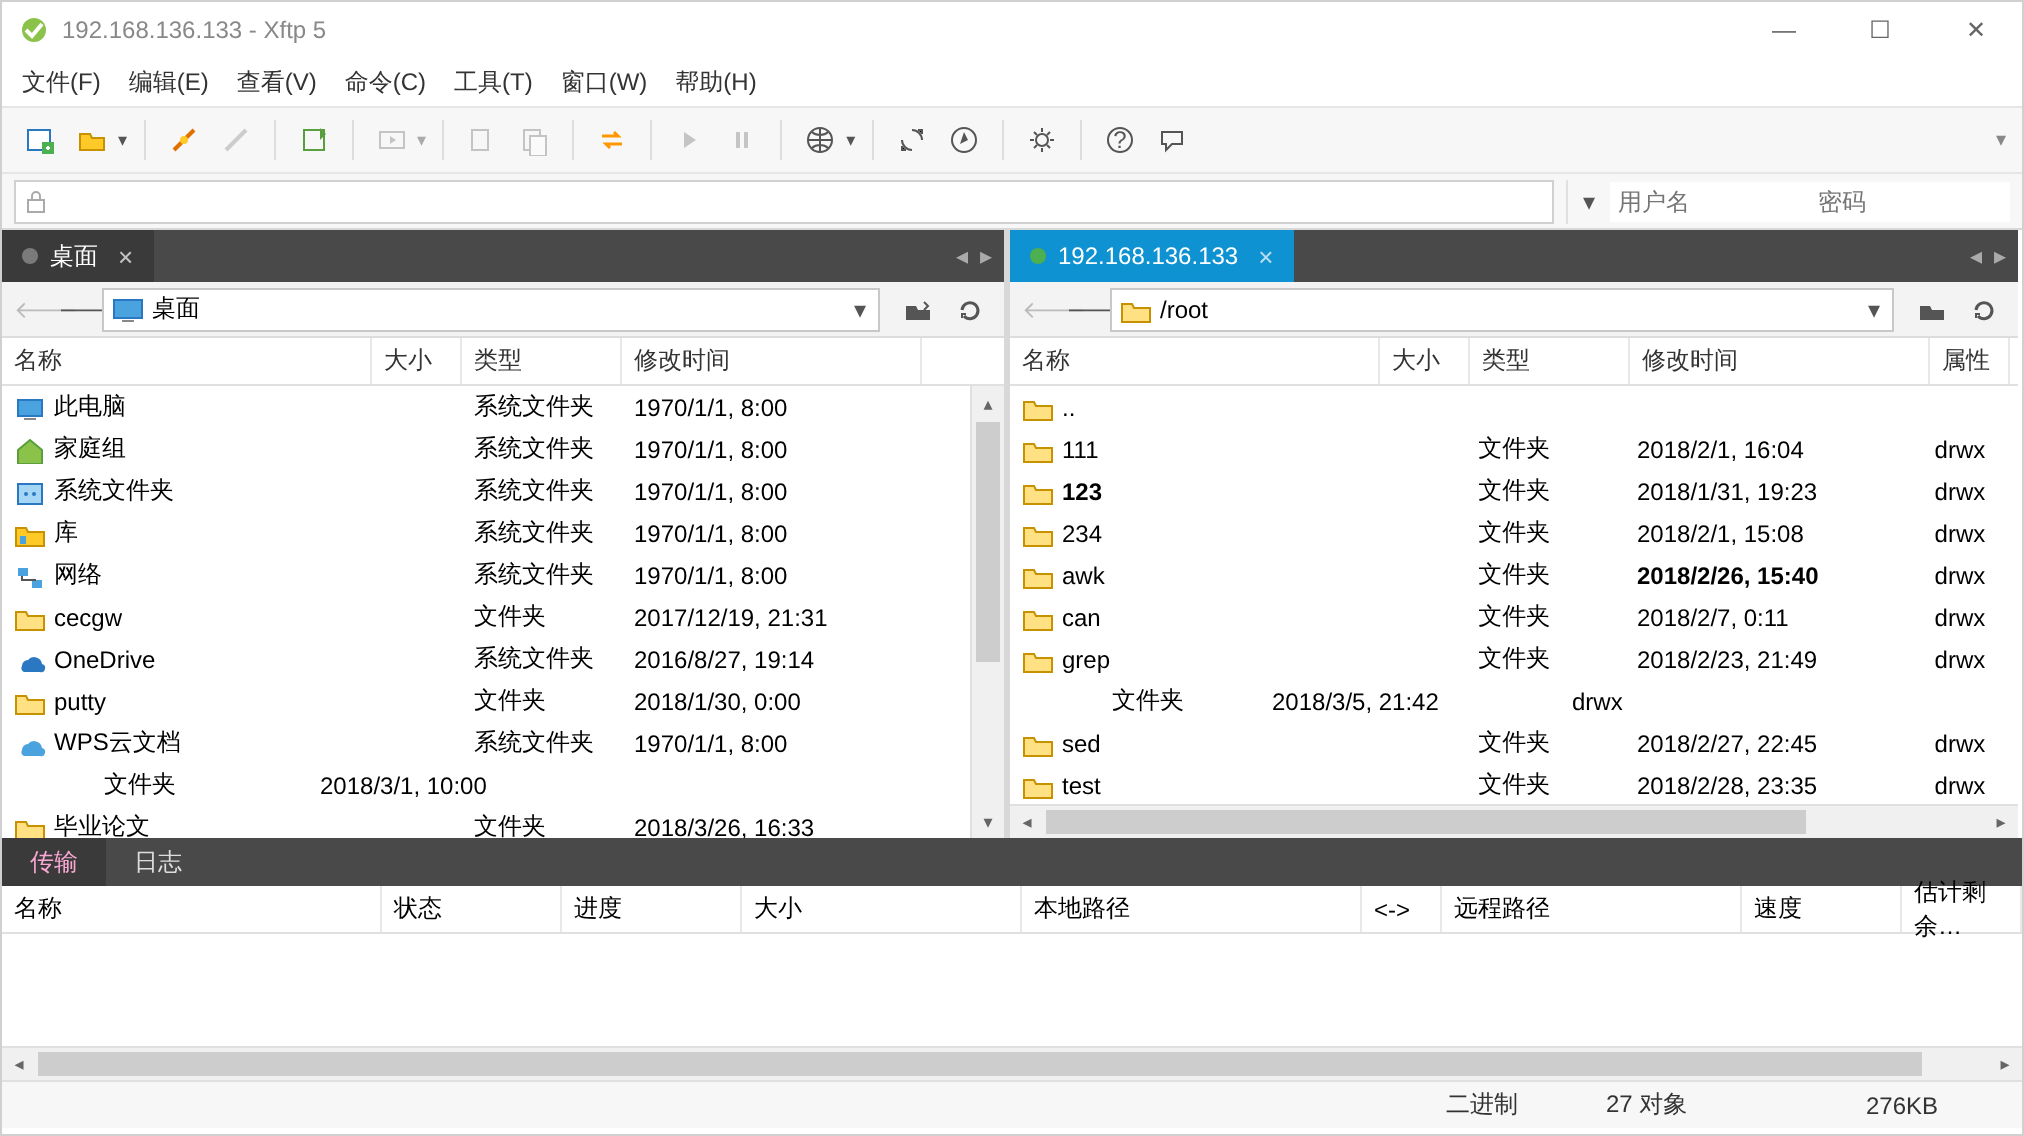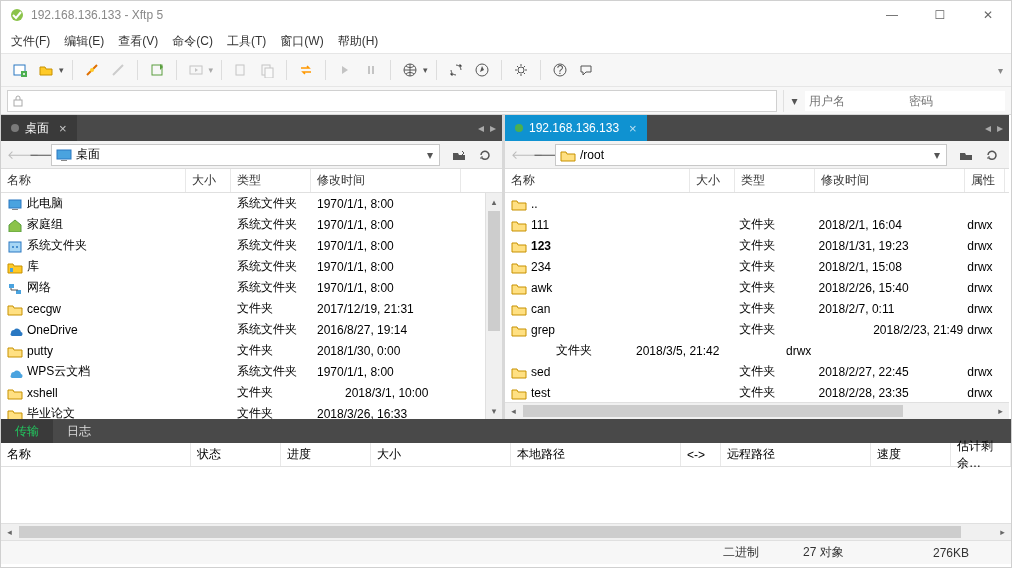--- a/index.html
+++ b/index.html
@@ -46,21 +46,21 @@
 .icon { width: 16px; height: 14px; display: inline-flex; align-items: center; justify-content: center; }
 .scroll-v { position: absolute; right: 0; top: 0; bottom: 0; width: 17px; background: #f0f0f0; border-left: 1px solid #e0e0e0; }
 .scroll-v .thumb { position: absolute; left: 2px; right: 2px; top: 18px; height: 120px; background: #cdcdcd; }
 .scroll-v .abtn { position: absolute; left:0; right:0; height:17px; display:flex; align-items:center; justify-content:center; color:#666; font-size:9px; }
 .scroll-h-remote { height: 17px; background: #f0f0f0; border-top:1px solid #e0e0e0; display:flex; align-items:center; position:relative; }
 .scroll-h-remote .thumb { position:absolute; top:2px; bottom:2px; left:18px; width:380px; background:#cdcdcd; }
 .scroll-h-remote .abtn { width:17px; height:100%; display:flex; align-items:center; justify-content:center; color:#666; font-size:9px; }
 .scroll-h-remote .abtn.r { position:absolute; right:0; }
 .bottom-tabs { height: 24px; background: #494949; display: flex; align-items: stretch; }
 .bottom-tabs .btab { padding: 0 14px; display: flex; align-items: center; color: #ddd; cursor: pointer; }
-.bottom-tabs .btab.active { background: #3a3a3a; color: #22c55e; }
+.bottom-tabs .btab.active { background: #3a3a3a; color: #f9a8d4; }
 .transfer-header { height: 24px; display: flex; align-items: center; background: #fff; border-bottom: 1px solid #e0e0e0; }
 .transfer-header .col { padding: 0 6px; border-right: 1px solid #e8e8e8; height: 100%; display: flex; align-items: center; }
 .transfer-body { height: 56px; background: #fff; }
 .transfer-scroll { height: 17px; background:#f0f0f0; border-top:1px solid #e0e0e0; position:relative; }
 .transfer-scroll .thumb { position:absolute; top:2px; bottom:2px; left:18px; right:50px; background:#cdcdcd; }
 .transfer-scroll .abtn { width:17px; height:100%; display:flex; align-items:center; justify-content:center; color:#666; font-size:9px; position:absolute; }
 .statusbar { height: 24px; display: flex; align-items: center; padding: 0 8px; background: #f7f7f7; border-top: 1px solid #e0e0e0; color: #333; }
 .statusbar .sp { flex: 1; }
 svg { display: block; }
 </style>
@@ -392,28 +392,20 @@
                 <path d="M4 10a3 3 0 0 1 3-3 4 4 0 0 1 7 2 2 2 0 0 1-1 4H5a2 2 0 0 1-1-3z" fill="#4aa3df"></path>
               </svg>
             </span>
             <span>WPS云文档</span>
           </div>
           <div class="col" style="width: 45px; text-align: right;"></div>
           <div class="col" style="width: 80px;">系统文件夹</div>
           <div class="col" style="width: 150px;">1970/1/1, 8:00</div>
         </div>
         <div class="file-row">
-          <div class="col name-cell" style="width: 185px;">
-            <span class="icon">
-              <svg width="16" height="14">
-                <path d="M1 4h5l1 2h8v7H1z" fill="#ffe082" stroke="#c79100"></path>
-              </svg>
-            </span>
-            <span>xshell</span>
-          </div>
           <div class="col" style="width: 45px; text-align: right;"></div>
           <div class="col" style="width: 80px;">文件夹</div>
           <div class="col" style="width: 150px; margin-left: 28px;">2018/3/1, 10:00</div>
         </div>
         <div class="file-row">
           <div class="col name-cell" style="width: 185px;">
             <span class="icon">
               <svg width="16" height="14">
                 <path d="M1 4h5l1 2h8v7H1z" fill="#ffe082" stroke="#c79100"></path>
               </svg>
@@ -533,21 +525,21 @@
           <div class="col name-cell" style="width: 185px;">
             <span class="icon">
               <svg width="16" height="14">
                 <path d="M1 4h5l1 2h8v7H1z" fill="#ffe082" stroke="#c79100"></path>
               </svg>
             </span>
             <span>awk</span>
           </div>
           <div class="col" style="width: 45px; text-align: right;"></div>
           <div class="col" style="width: 80px;">文件夹</div>
-          <div class="col" style="width: 150px;">2018/2/26, 15:40</div>
+          <div class="col" style="width: 150px; font-weight: bold;">2018/2/26, 15:40</div>
           <div class="col" style="width: 40px;">drwx</div>
         </div>
         <div class="file-row">
           <div class="col name-cell" style="width: 185px;">
             <span class="icon">
               <svg width="16" height="14">
                 <path d="M1 4h5l1 2h8v7H1z" fill="#ffe082" stroke="#c79100"></path>
               </svg>
             </span>
             <span>can</span>
@@ -561,21 +553,21 @@
           <div class="col name-cell" style="width: 185px;">
             <span class="icon">
               <svg width="16" height="14">
                 <path d="M1 4h5l1 2h8v7H1z" fill="#ffe082" stroke="#c79100"></path>
               </svg>
             </span>
             <span>grep</span>
           </div>
           <div class="col" style="width: 45px; text-align: right;"></div>
           <div class="col" style="width: 80px;">文件夹</div>
-          <div class="col" style="width: 150px; text-align: right;">2018/2/23, 21:49</div>
+          <div class="col" style="width: 150px;">2018/2/23, 21:49</div>
           <div class="col" style="width: 40px;">drwx</div>
         </div>
         <div class="file-row">
           <div class="col" style="width: 45px; text-align: right;"></div>
           <div class="col" style="width: 80px;">文件夹</div>
           <div class="col" style="width: 150px;">2018/3/5, 21:42</div>
           <div class="col" style="width: 40px;">drwx</div>
         </div>
         <div class="file-row">
           <div class="col name-cell" style="width: 185px;">

